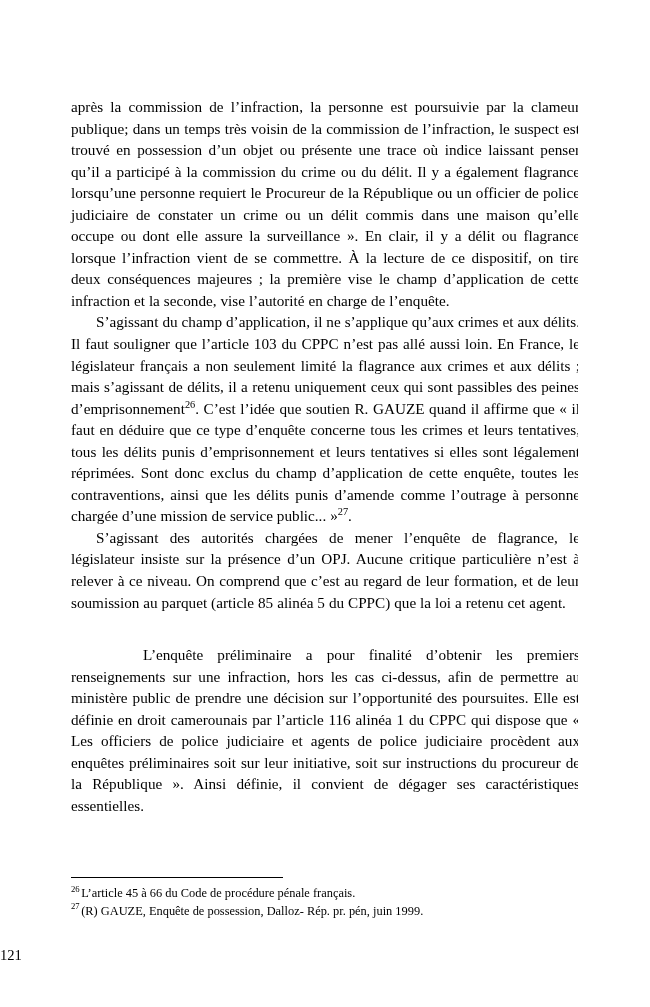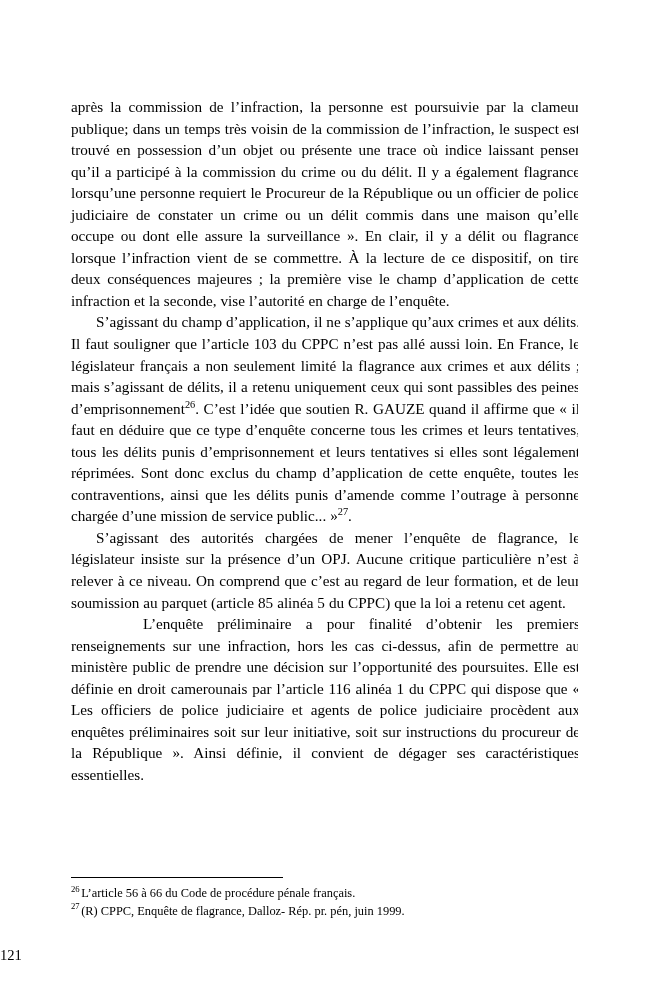--- a/index.html
+++ b/index.html
@@ -39,21 +39,21 @@
     font-size: 15.2px;
     line-height: 21.55px;
     text-align: justify;
     text-justify: inter-word;
     hyphens: none;
     word-spacing: 0.01em;
   }
 
   p.indent-none { text-indent: 0; }
   p.indent-small { text-indent: 25px; }
-  p.indent-large { text-indent: 72px; }
+  p.indent-large { text-indent: 72px; margin-top: 31px; }
 
   sup.fn-ref {
     font-size: 0.68em;
     vertical-align: super;
     line-height: 0;
   }
 
   .footnotes {
     position: absolute;
     left: 71px;
@@ -111,21 +111,21 @@
     <p class="body-par indent-small">S’agissant des autorités chargées de mener l’enquête de flagrance, le législateur insiste sur la présence d’un OPJ. Aucune critique particulière n’est à relever à ce niveau. On comprend que c’est au regard de leur formation, et de leur soumission au parquet (article 85 alinéa 5 du CPPC) que la loi a retenu cet agent.</p>
 
     <p class="body-par indent-large">L’enquête préliminaire a pour finalité d’obtenir les premiers renseignements sur une infraction, hors les cas ci-dessus, afin de permettre au ministère public de prendre une décision sur l’opportunité des poursuites. Elle est définie en droit camerounais par l’article 116 alinéa 1 du CPPC qui dispose que « Les officiers de police judiciaire et agents de police judiciaire procèdent aux enquêtes préliminaires soit sur leur initiative, soit sur instructions du procureur de la République ». Ainsi définie, il convient de dégager ses caractéristiques essentielles.</p>
 
   </div>
 
   <div class="footnotes">
 
     <hr class="footnote-rule">
 
-    <p class="footnote"><sup>26</sup><span>L’article 56 à 66 du Code de procédure pénale français.</span></p>
+    <p class="footnote"><sup>26</sup><span>L’article 45 à 66 du Code de procédure pénale français.</span></p>
 
-    <p class="footnote"><sup>27</sup><span>(R) CPPC, Enquête de flagrance, </span><span class="ital">Dalloz- Rép. pr. pén</span><span>, juin 1999.</span></p>
+    <p class="footnote"><sup>27</sup><span>(R) GAUZE, Enquête de possession, </span><span class="ital">Dalloz- Rép. pr. pén</span><span>, juin 1999.</span></p>
 
   </div>
 
   <div class="page-number">121</div>
 
 </div>
 
 </body></html>

